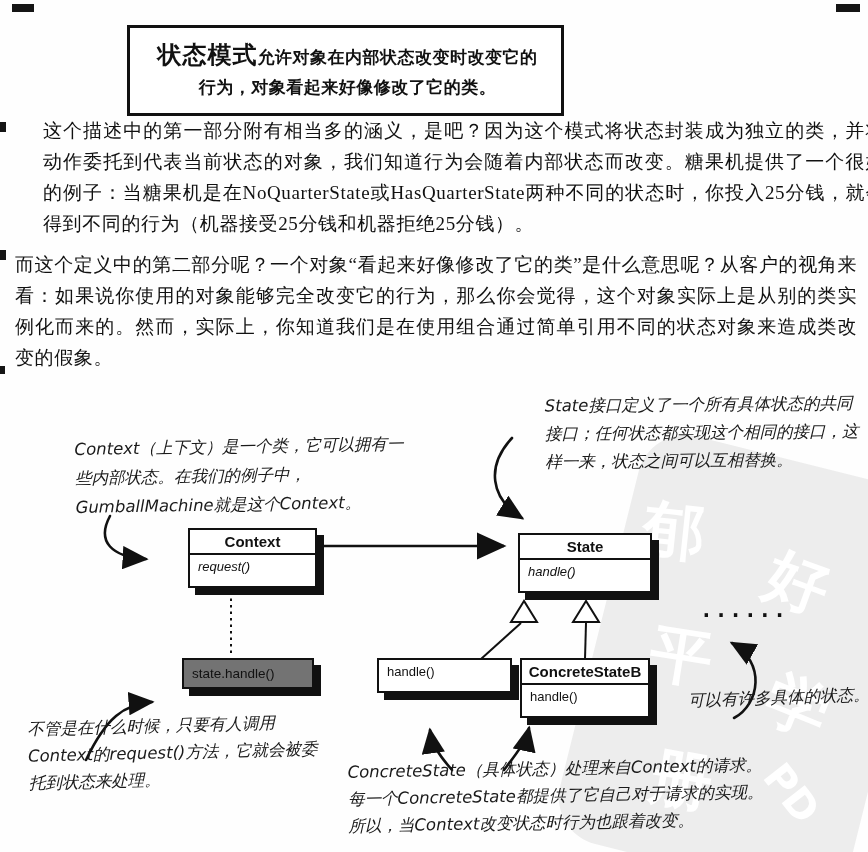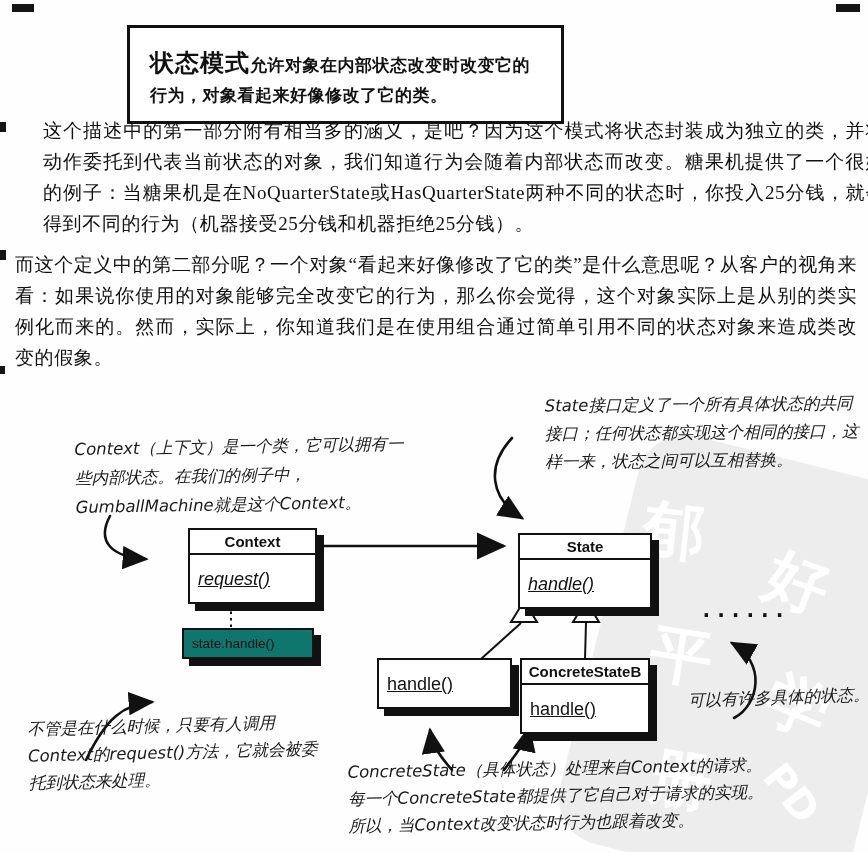--- a/index.html
+++ b/index.html
@@ -3,21 +3,21 @@
 <meta charset="utf-8">
 <style>
   html,body{margin:0;padding:0;}
   body{background:#ffffff;}
   .page{position:relative;width:868px;height:852px;background:#fefefe;overflow:hidden;
         font-family:"Liberation Serif",serif;color:#111;}
   
   .mark{position:absolute;background:#151515;}
   
   .defbox{position:absolute;left:127px;top:25px;width:395px;border:3px solid #111;
-          padding:20px 16px 10px 20px;background:#fff;}
+          padding:12px 16px 10px 20px;background:#fff;text-align:center;}
   .defbox .term{font-family:"Liberation Sans",sans-serif;font-weight:bold;font-size:24px;letter-spacing:1px;}
   .defbox .deftext{font-family:"Liberation Sans",sans-serif;font-weight:bold;font-size:17px;line-height:30px;letter-spacing:0.5px;}
   
   .para{position:absolute;left:15px;width:842px;font-size:19px;line-height:31px;
         letter-spacing:0.6px;text-align:justify;z-index:2;}
   .p1{top:115px;margin-left:28px;}
   .p2{top:249px;}
   .p3{top:362px;width:500px;}
   
   .wm-blob{position:absolute;left:595px;top:455px;width:300px;height:420px;background:#ededed;
@@ -25,23 +25,23 @@
   .wm-glyph{position:absolute;color:#ffffff;font-weight:bold;font-size:62px;
             font-family:"DejaVu Sans",sans-serif;}
   
   .arrows{position:absolute;left:0;top:0;z-index:1;}
   
   .uml{position:absolute;background:#fff;border:2px solid #111;box-shadow:7px 7px 0 #111;z-index:2;
        font-family:"Liberation Sans",sans-serif;}
   .uml .title{border-bottom:2px solid #111;text-align:center;font-weight:bold;font-size:15px;
               padding:3px 4px;}
   .uml .title.it{}
-  .uml .method{font-size:18px;padding:14px 8px 12px;text-decoration:underline;}
+  .uml .method{font-size:13px;padding:4px 8px 12px;}
   .uml .method.it{font-style:italic;}
-  .notebox{position:absolute;left:182px;top:628px;width:112px;background:#0f766e;border:2px solid #111;
+  .notebox{position:absolute;left:182px;top:658px;width:112px;background:#737373;border:2px solid #111;
            box-shadow:7px 7px 0 #111;z-index:2;font-family:"Liberation Sans",sans-serif;
            font-size:13.5px;padding:6px 8px;}
   
   .note{position:absolute;z-index:3;font-family:"DejaVu Sans",sans-serif;font-style:italic;
         font-size:16.5px;color:#1a1a1a;}
   .note-ctx{left:75px;top:432px;width:336px;line-height:29px;transform:rotate(-1deg);}
   .note-state{left:545px;top:391px;width:322px;line-height:28px;transform:rotate(-0.5deg);}
   .note-handle{left:28px;top:712px;width:292px;line-height:27px;transform:rotate(-1.5deg);}
   .note-concrete{left:348px;top:755px;width:424px;line-height:27px;transform:rotate(-1deg);}
   .note-many{left:688px;top:683px;width:185px;line-height:29px;transform:rotate(-2deg);}

